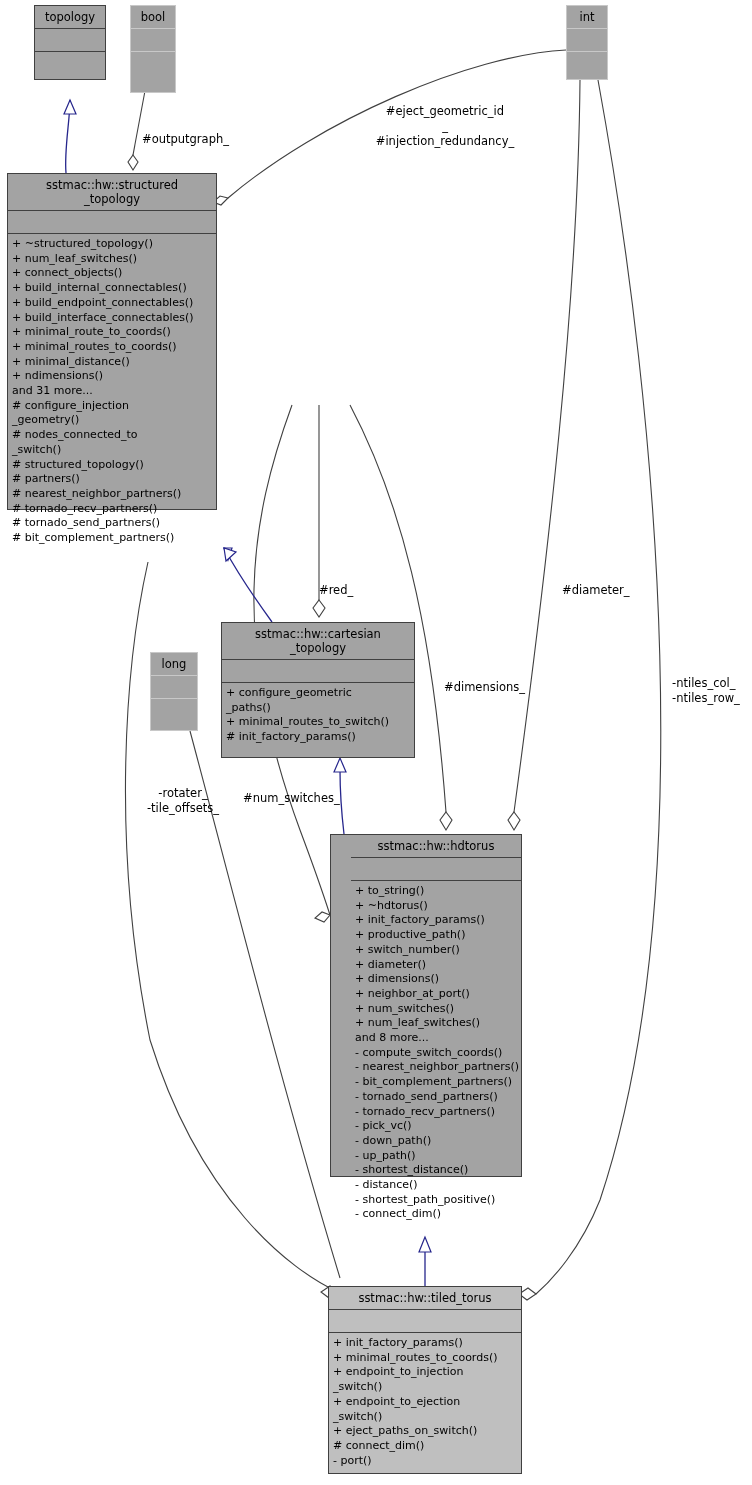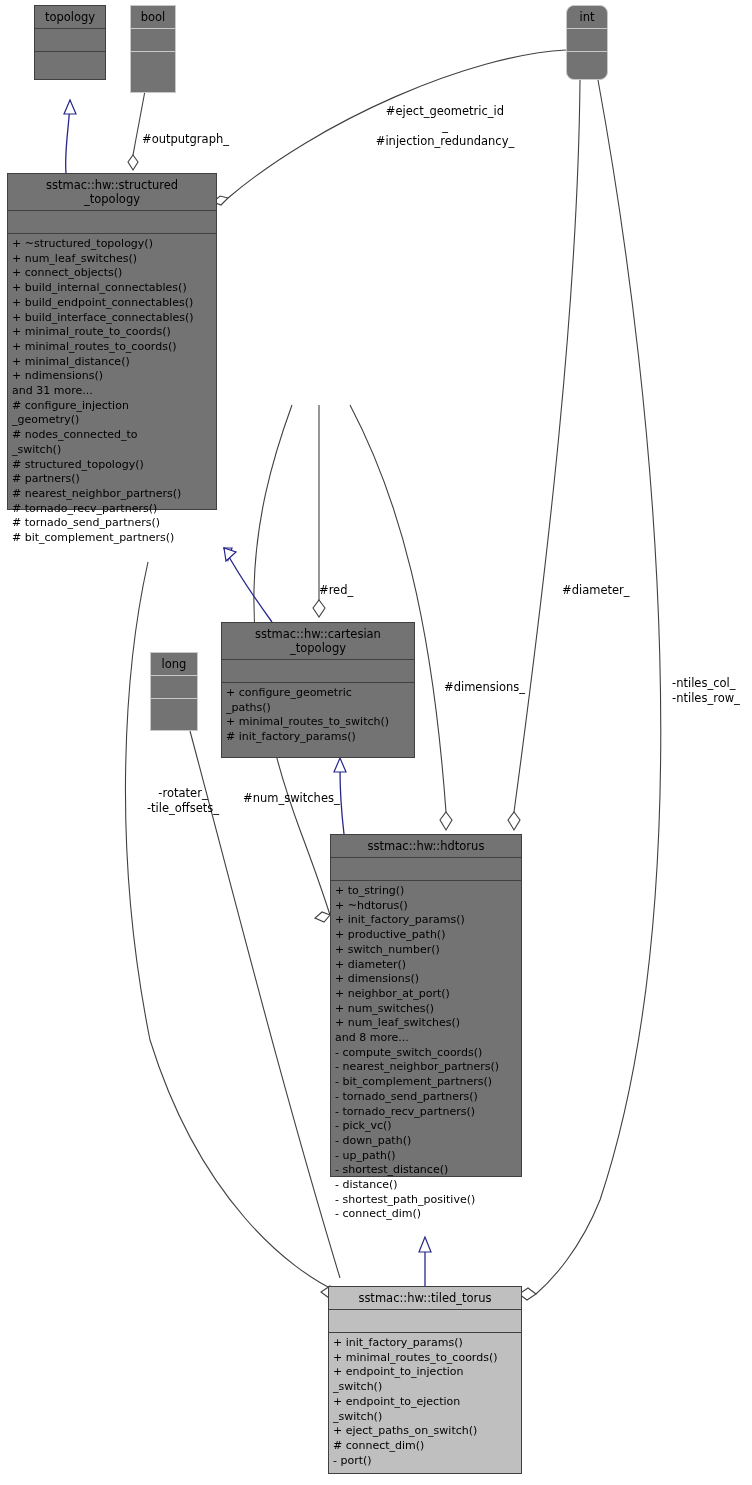--- a/index.html
+++ b/index.html
@@ -23,21 +23,21 @@
   svg.edges {
     position: absolute;
     left: 0; top: 0;
     width: 752px;
     height: 1485px;
     pointer-events: none;
   }
   .node {
     position: absolute;
     box-sizing: border-box;
-    background: #737373;
+    background: #a3a3a3;
     border: 1px solid #404040;
     z-index: 5;
   }
   .node.util {
     border: 1px solid #c8c8c8;
   }
   .node.highlight {
     background: #bfbfbf;
   }
   .node .title {
@@ -163,21 +163,21 @@
   </div>
 
   <div class="node util" style="left:130px; top:5px; width:46px; height:88px;">
     <div class="title">bool</div>
     <div class="sep"></div>
     <div class="attrs"></div>
     <div class="sep"></div>
     <div class="methods"></div>
   </div>
 
-  <div class="node util" style="left:566px; top:5px; width:42px; height:75px;border-radius:8px;">
+  <div class="node util" style="left:566px; top:5px; width:42px; height:75px;">
     <div class="title">int</div>
     <div class="sep"></div>
     <div class="attrs"></div>
     <div class="sep"></div>
     <div class="methods"></div>
   </div>
 
   <div class="node" style="left:7px; top:173px; width:210px; height:337px;">
     <div class="title" style="white-space:pre;">sstmac::hw::structured
 _topology</div>
@@ -198,21 +198,21 @@
 
   <div class="node" style="left:221px; top:622px; width:194px; height:136px;">
     <div class="title" style="white-space:pre;">sstmac::hw::cartesian
 _topology</div>
     <div class="sep"></div>
     <div class="attrs"></div>
     <div class="sep"></div>
     <div class="methods"><div>+ configure_geometric</div><div>_paths()</div><div>+ minimal_routes_to_switch()</div><div># init_factory_params()</div></div>
   </div>
 
-  <div class="node" style="left:330px; top:834px; width:192px; height:343px;">
+  <div class="node" style="left:330px; top:834px; width:192px; height:343px;padding-left:20px;">
     <div class="title">sstmac::hw::hdtorus</div>
     <div class="sep"></div>
     <div class="attrs"></div>
     <div class="sep"></div>
     <div class="methods"><div>+ to_string()</div><div>+ ~hdtorus()</div><div>+ init_factory_params()</div><div>+ productive_path()</div><div>+ switch_number()</div><div>+ diameter()</div><div>+ dimensions()</div><div>+ neighbor_at_port()</div><div>+ num_switches()</div><div>+ num_leaf_switches()</div><div>and 8 more...</div><div>- compute_switch_coords()</div><div>- nearest_neighbor_partners()</div><div>- bit_complement_partners()</div><div>- tornado_send_partners()</div><div>- tornado_recv_partners()</div><div>- pick_vc()</div><div>- down_path()</div><div>- up_path()</div><div>- shortest_distance()</div><div>- distance()</div><div>- shortest_path_positive()</div><div>- connect_dim()</div></div>
   </div>
 
   <div class="node highlight" style="left:328px; top:1286px; width:194px; height:188px;">
     <div class="title">sstmac::hw::tiled_torus</div>
     <div class="sep"></div>

